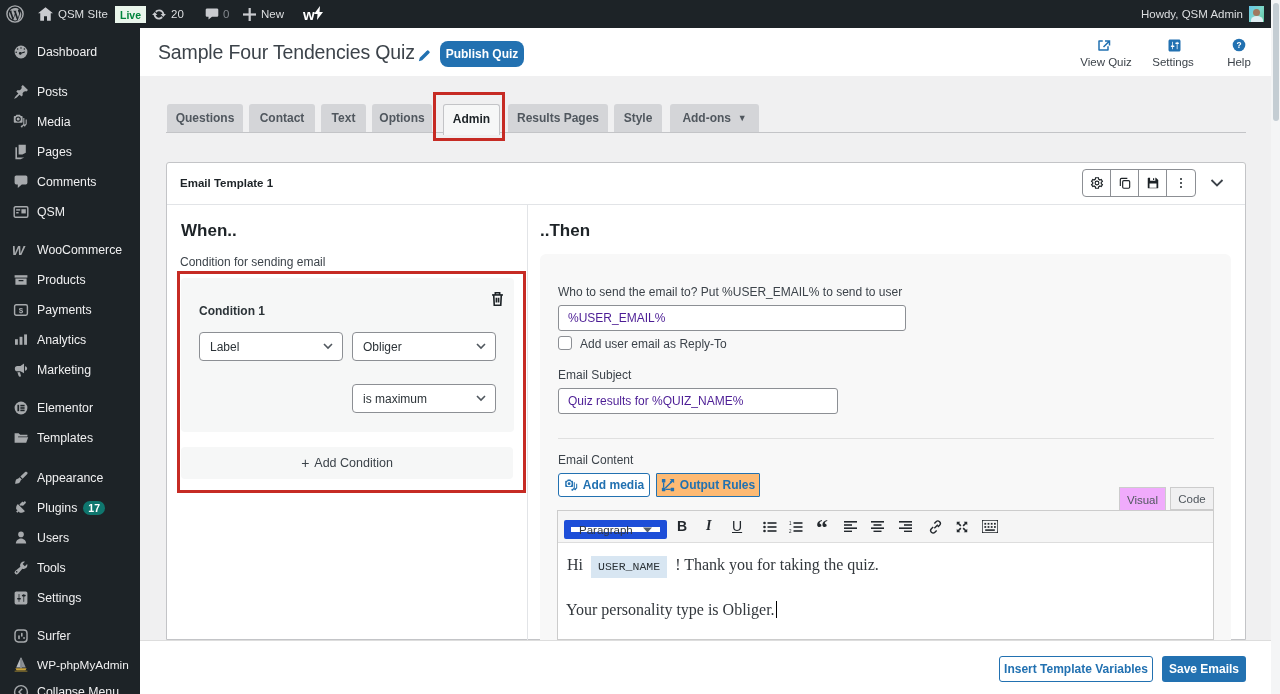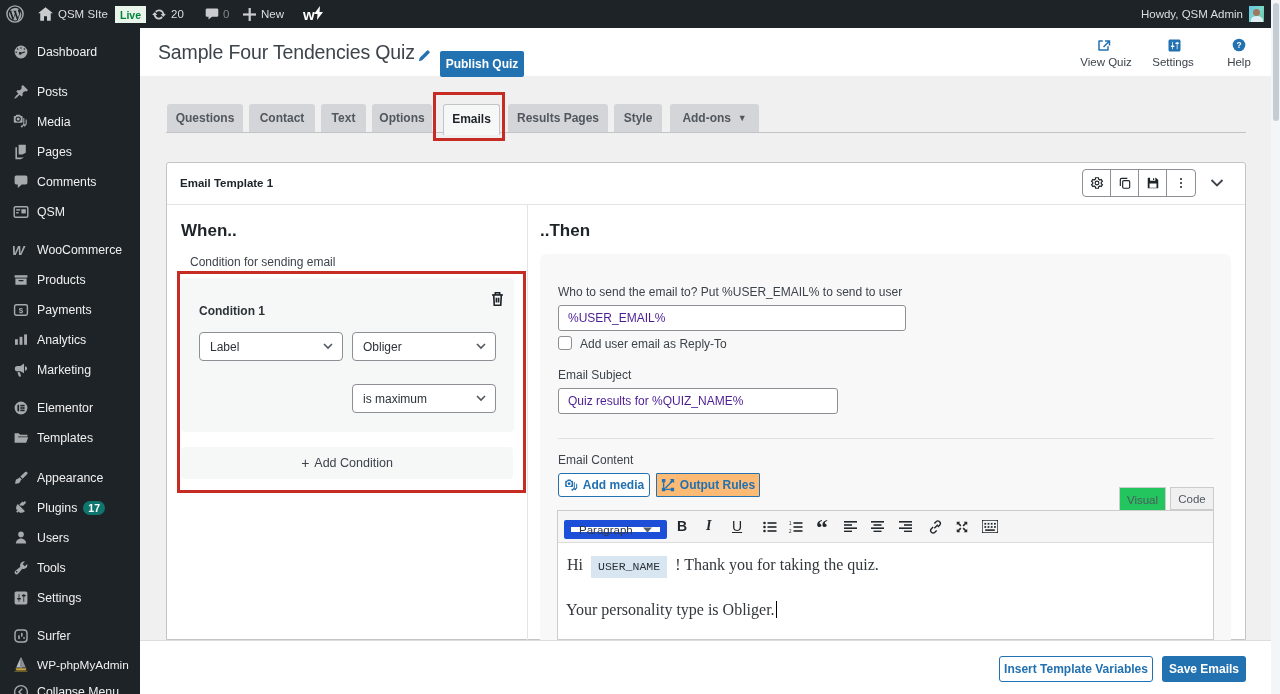--- a/index.html
+++ b/index.html
@@ -23,42 +23,42 @@
 </head>
 <body>
 <div id="page">
 
   <div class="abs" style="left:140px; top:28px; width:1140px; height:48px; background:#fff;"></div>
 
   <div class="abs" style="left:158px; top:41px; font-size:19.5px; letter-spacing:-0.15px; color:#3c434a;">Sample Four Tendencies Quiz</div>
   <svg class="abs" style="left:417px; top:48px;" width="15" height="15" viewBox="0 0 20 20">
       <path fill="#2271b1" d="M2.5 17.5l1.2-4.4 9.1-9.1 3.2 3.2-9.1 9.1-4.4 1.2zM13.6 3.2c.4-.4 1.1-.4 1.5 0l1.7 1.7c.4.4.4 1.1 0 1.5l-1.1 1.1-3.2-3.2 1.1-1.1z"></path>
     </svg>
-  <div class="abs" style="left:440px; top:51px; width:84px; height:26px; background:#2271b1; border-radius:2px; color:#fff; font-size:12px; font-weight:bold; display:flex; align-items:center; justify-content:center;">Publish Quiz</div>
+  <div class="abs" style="left:440px; top:41px; width:84px; height:26px; background:#2271b1; border-radius:8px; color:#fff; font-size:12px; font-weight:bold; display:flex; align-items:center; justify-content:center;">Publish Quiz</div>
 
   <svg class="abs" style="left:1096px; top:38px;" width="15" height="15" viewBox="0 0 20 20">
       <path fill="#2271b1" d="M9 3H4c-.6 0-1 .4-1 1v12c0 .6.4 1 1 1h12c.6 0 1-.4 1-1v-5h-2v4H5V5h4V3zm3 0v2h3.6l-6.3 6.3 1.4 1.4L17 6.4V10h2V3h-7z"></path>
     </svg>
   <div class="abs label" style="left:1073px; top:56px; width:66px; text-align:center; font-size:11.5px;">View Quiz</div>
   <svg class="abs" style="left:1167px; top:38px;" width="15" height="15" viewBox="0 0 20 20">
       <path fill="#2271b1" d="M18 16V4c0-1.1-.9-2-2-2H4c-1.1 0-2 .9-2 2v12c0 1.1.9 2 2 2h12c1.1 0 2-.9 2-2zM8 10h1c.55 0 1 .45 1 1s-.45 1-1 1H8v2.5c0 .28-.22.5-.5.5s-.5-.22-.5-.5V12H6c-.55 0-1-.45-1-1s.45-1 1-1h1V5.5c0-.28.22-.5.5-.5s.5.22.5.5V10zm5-2h-1c-.55 0-1-.45-1-1s.45-1 1-1h1V5.5c0-.28.22-.5.5-.5s.5.22.5.5V6h1c.55 0 1 .45 1 1s-.45 1-1 1h-1v6.5c0 .28-.22.5-.5.5s-.5-.22-.5-.5V8z"></path>
     </svg>
   <div class="abs label" style="left:1143px; top:56px; width:60px; text-align:center; font-size:11.5px;">Settings</div>
   <svg class="abs" style="left:1232px; top:38px;" width="14" height="14" viewBox="0 0 20 20">
       <circle cx="10" cy="10" r="9" fill="#2271b1"></circle>
       <text x="10" y="14.5" text-anchor="middle" font-size="12" font-weight="bold" fill="#fff" font-family="Liberation Sans">?</text>
     </svg>
   <div class="abs label" style="left:1219px; top:56px; width:40px; text-align:center; font-size:11.5px;">Help</div>
 
   <div class="abs" style="left:166px; top:132px; width:1080px; height:1px; background:#c3c4c7;"></div>
   <div class="tab" style="left:167px; width:76px;">Questions</div>
   <div class="tab" style="left:249px; width:66px;">Contact</div>
   <div class="tab" style="left:321px; width:45px;">Text</div>
   <div class="tab" style="left:372px; width:60px;">Options</div>
-  <div class="tab" style="left:443px; width:57px; top:104px; height:31px; background:#f6f7f7; border:1px solid #c3c4c7; border-bottom:none; color:#1d2327; padding-bottom:3px;">Emails</div>
+  <div class="tab" style="left:443px; width:57px; top:104px; height:31px; background:#f6f7f7; border:1px solid #c3c4c7; border-bottom:none; color:#1d2327; padding-bottom:3px;">Admin</div>
   <div class="tab" style="left:508px; width:100px;">Results Pages</div>
   <div class="tab" style="left:614px; width:48px;">Style</div>
   <div class="tab" style="left:670px; width:89px;">Add-ons&nbsp;&nbsp;<span style="font-size:9px;">▼</span></div>
 
   <div class="abs" style="left:433px; top:92px; width:72px; height:49px; border:3px solid #c62b24;"></div>
 
   <div class="abs" style="left:166px; top:162px; width:1080px; height:478px; background:#fff; border:1px solid #c3c4c7; border-radius:3px 3px 0 0;"></div>
 
   <div class="abs" style="left:180px; top:177px; font-size:11.5px; font-weight:bold; color:#1d2327;">Email Template 1</div>
   <div class="abs" style="left:167px; top:204px; width:1078px; height:1px; background:#e2e4e7;"></div>
@@ -89,21 +89,21 @@
         </svg>
     </div>
   </div>
   <svg class="abs" style="left:1210px; top:178px;" width="14" height="10" viewBox="0 0 14 10">
       <path d="M1.5 2 7 7.5 12.5 2" fill="none" stroke="#3c434a" stroke-width="1.8"></path>
     </svg>
 
   <div class="abs" style="left:527px; top:205px; width:1px; height:435px; background:#e2e4e7;"></div>
 
   <div class="abs" style="left:181px; top:221px; font-size:17px; font-weight:bold; color:#1d2327;">When..</div>
-  <div class="abs label" style="left:180px; top:255px;margin-left:10px;">Condition for sending email</div>
+  <div class="abs label" style="left:180px; top:255px;">Condition for sending email</div>
 
   <div class="abs" style="left:177px; top:271px; width:349px; height:222px; border:3px solid #c62b24;"></div>
   <div class="abs" style="left:181px; top:278px; width:333px; height:154px; background:#f6f7f7; border-radius:4px;"></div>
   <div class="abs" style="left:199px; top:304px; font-size:12px; font-weight:bold; color:#2c3338;">Condition 1</div>
   <svg class="abs" style="left:491px; top:291px;" width="13" height="16" viewBox="0 0 24 29" fill="none" stroke="#1d2327" stroke-width="3">
       <path d="M2 7h20"></path>
       <path d="M8 7V3h8v4"></path>
       <path d="M5 7l1 19h12L19 7"></path>
       <path d="M10 12v9M14 12v9"></path>
     </svg>
@@ -142,21 +142,21 @@
         </g>
         <g fill="#2271b1">
           <rect x="1" y="1" width="4" height="4" rx="0.5"></rect>
           <rect x="1" y="11" width="4" height="4" rx="0.5"></rect>
           <rect x="11" y="11" width="4" height="4" rx="0.5"></rect>
           <path d="M10 1h5v5l-1.7-1.7-1.8 1.8-1.6-1.6 1.8-1.8z"></path>
         </g>
       </svg>
     Output Rules</div>
 
-  <div class="abs" style="left:1119px; top:487px; width:47px; height:24px; background:#22c55e; border:1px solid #ccc; border-bottom:none; display:flex; align-items:center; justify-content:center; font-size:11.5px; color:#50575e;">Visual</div>
+  <div class="abs" style="left:1119px; top:487px; width:47px; height:24px; background:#f0abfc; border:1px solid #ccc; border-bottom:none; display:flex; align-items:center; justify-content:center; font-size:11.5px; color:#50575e;">Visual</div>
   <div class="abs" style="left:1170px; top:487px; width:44px; height:23px; background:#f0f0f1; border:1px solid #ccc; display:flex; align-items:center; justify-content:center; font-size:11.5px; color:#50575e;">Code</div>
 
   <div class="abs" style="left:557px; top:510px; width:657px; height:130px; background:#fff; border:1px solid #ccc;"></div>
   <div class="abs" style="left:558px; top:511px; width:655px; height:32px; background:#f5f5f5; border-bottom:1px solid #ddd;"></div>
   <div class="abs" style="left:564px; top:520px; width:103px; height:19px; background:#fff; border:7px solid #1d4ed8; border-radius:2px; display:flex; align-items:center; font-size:11.5px; color:#32373c; padding-left:8px;">Paragraph<svg style="position:absolute; right:8px;" width="9" height="6" viewBox="0 0 9 6">
         <path d="M0 0.5 4.5 5.5 9 0.5z" fill="#555d66"></path>
       </svg></div>
 
   <div class="abs" style="left:677px; top:518px; font-size:14px; font-weight:bold; color:#23282d;">B</div>
   <div class="abs" style="left:706px; top:518px; font-size:14px; font-style:italic; font-family:'Liberation Serif',serif; font-weight:bold; color:#23282d;">I</div>

